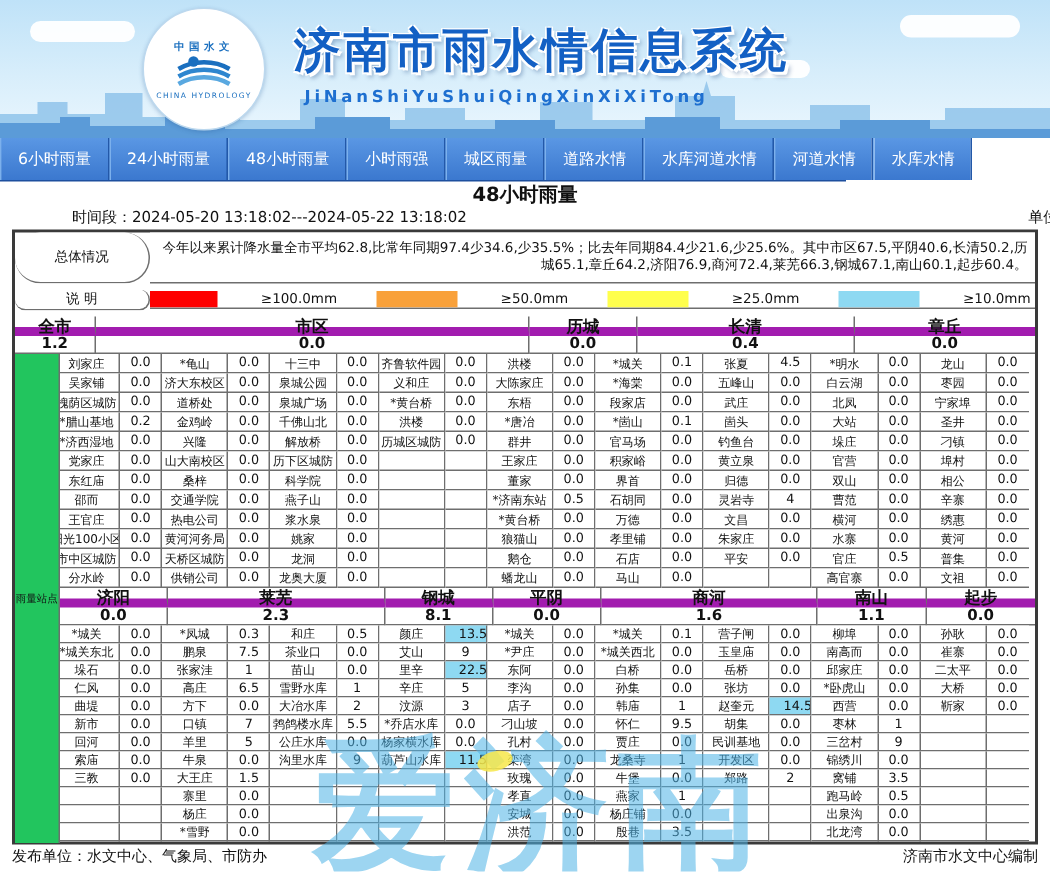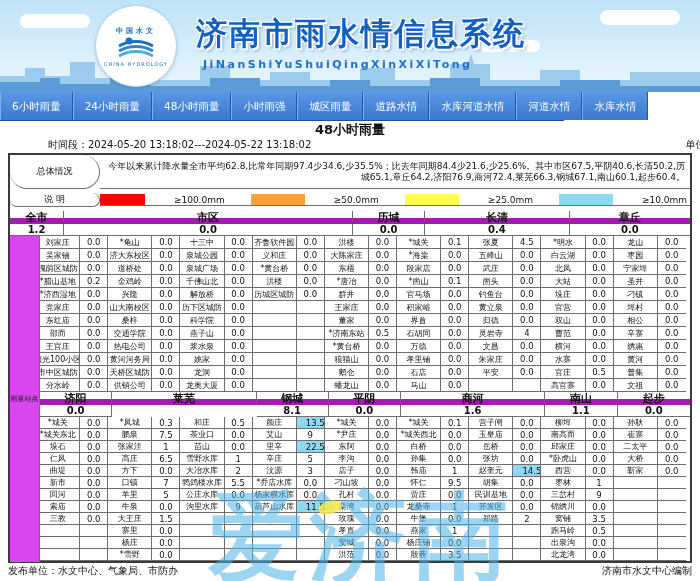--- a/index.html
+++ b/index.html
@@ -55,21 +55,21 @@
   .gridwrap{margin-left:26px;}
   .grow{display:flex;}
   .ncell{width:44.3px;flex:none;font-size:8px;white-space:nowrap;color:#111;}
   .vcell{width:27.9px;flex:none;font-size:8.5px;color:#111;}
   .g1 .ncell,.g1 .vcell{height:13px;}
   .g2 .ncell,.g2 .vcell{height:12px;}
   .grow .vcell:last-child{border-right:none;}
   .hl{background:#8ed9f2 !important;padding-left:10px;}
 
   .strip{position:absolute;left:0;top:81px;width:30px;height:326px;border-right:1px solid #6e6e6e;box-sizing:border-box;
-     display:flex;align-items:center;justify-content:center;font-size:7px;color:#111;background:#d946ef;}
+     display:flex;align-items:center;justify-content:center;font-size:7px;color:#111;background:#22c55e;}
   .b2wrap{margin-left:30px;}
 
   
   .footer{position:absolute;left:8px;top:564px;width:684px;display:flex;justify-content:space-between;font-size:10px;color:#111;}
 
   
   .watermark{position:absolute;left:208px;top:474px;font-size:96px;font-weight:bold;color:#4db3e6;opacity:.55;
      letter-spacing:6px;white-space:nowrap;pointer-events:none;z-index:5;font-family:"DejaVu Sans",sans-serif;}
   .wdot{position:absolute;left:318px;top:501px;width:24px;height:13px;background:#f7e84a;opacity:.85;border-radius:50%;
      transform:rotate(-14deg);pointer-events:none;z-index:6;}
@@ -415,20 +415,21 @@
         </div>
       </div>
 
     <div class="frow b2wrap">
         <div class="hreg" style="width: 72.2px;">
           <div class="hname">济阳</div>
           <div class="hval">0.0</div>
         </div>
         <div class="hreg" style="width: 144.4px;">
           <div class="hname">莱芜</div>
+          <div class="hval">2.3</div>
         </div>
         <div class="hreg" style="width: 72.2px;">
           <div class="hname">钢城</div>
           <div class="hval">8.1</div>
         </div>
         <div class="hreg" style="width: 72.2px;">
           <div class="hname">平阴</div>
           <div class="hval">0.0</div>
         </div>
         <div class="hreg" style="width: 144.4px;">

